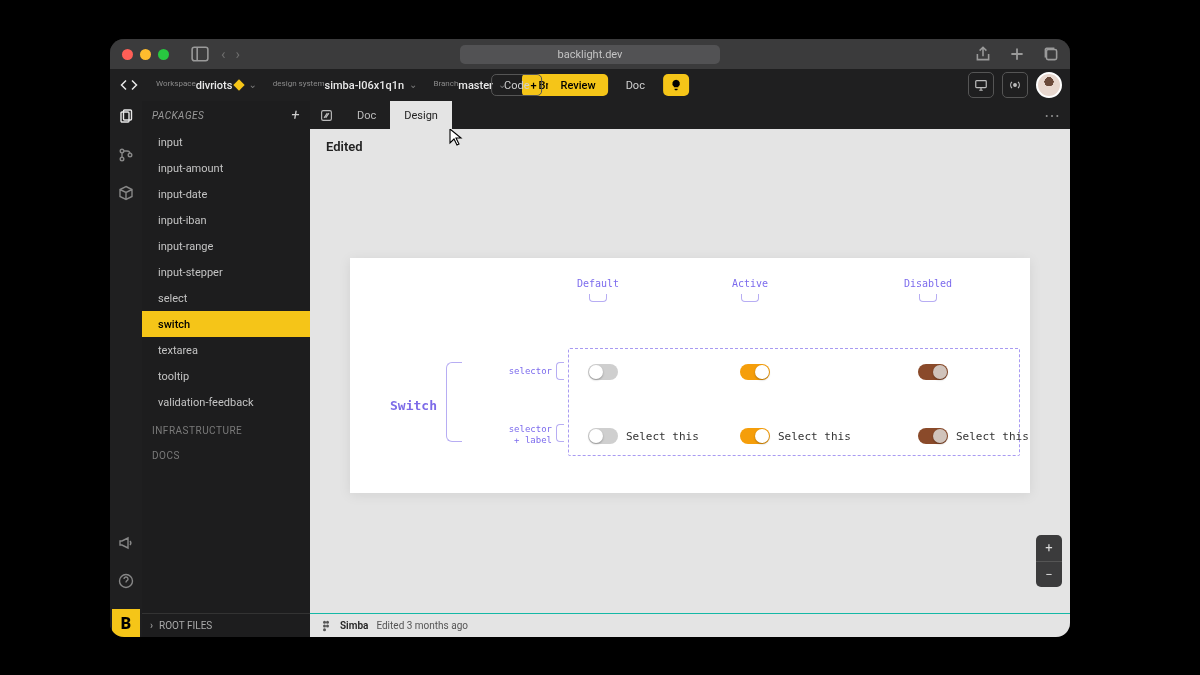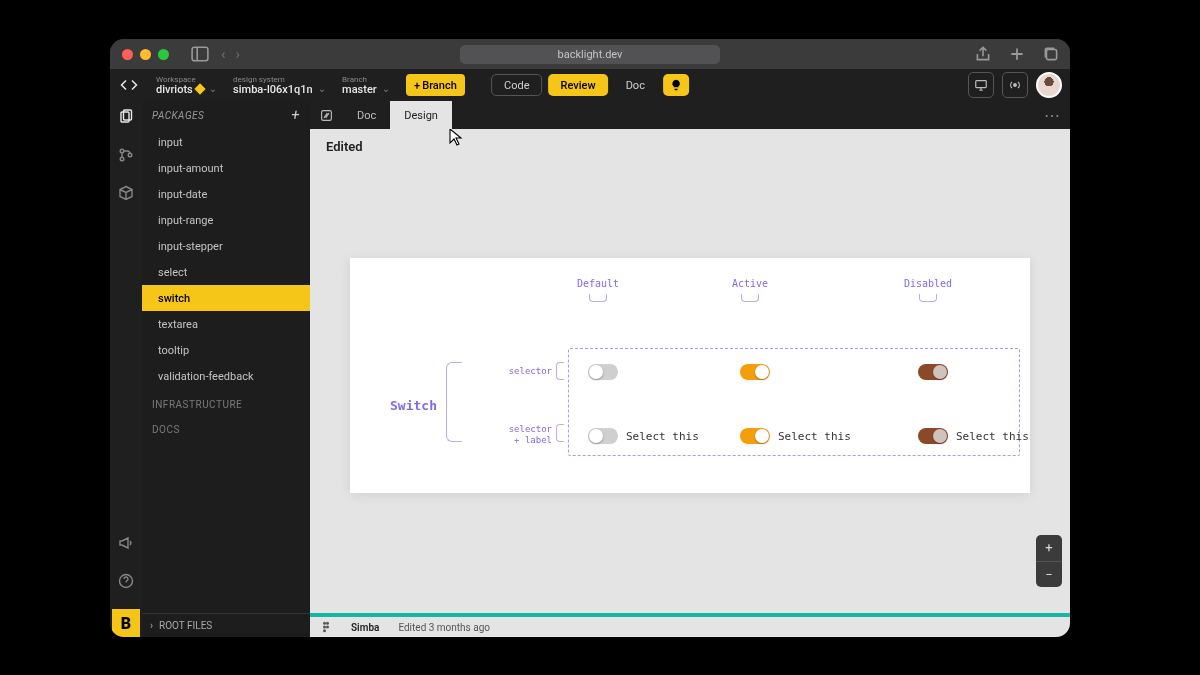--- a/index.html
+++ b/index.html
@@ -47,21 +47,21 @@
     background: #1f1f20;
     display:flex; align-items:center;
     padding: 0 8px;
     gap: 16px;
     position:relative;
   }
   .ctxbar .codeicon {
     width: 22px; height: 22px; display:flex; align-items:center; justify-content:center;
   }
   .crumb {
-    display:flex; flex-direction:column; justify-content:center;
+    display:flex; justify-content:center;
     line-height: 1;
   }
   .crumb .clabel { font-size: 8px; color:#8a8a8a; }
   .crumb .cvalue {
     font-size: 11px; color:#e8e8e8; display:flex; align-items:center; gap:3px;
     font-weight:500;
   }
   .diamond {
     width: 8px; height: 8px; background:#f5c518; transform:rotate(45deg);
   }
@@ -224,22 +224,22 @@
 
   .zoomctrl {
     position:absolute; right:8px; bottom:26px;
     width:26px; height:52px; background:#3b3b3c; border-radius:5px;
     display:flex; flex-direction:column; color:#ddd;
   }
   .zoomctrl div { flex:1; display:flex; align-items:center; justify-content:center; font-size:13px; cursor:default;}
   .zoomctrl div:first-child { border-bottom:1px solid #555; }
 
   .footer {
-    height:24px; background:#e4e4e4; border-top:4px solid #14b8a6;
-    display:flex; align-items:center; padding:0 10px; gap:19px;
+    height:24px; background:#e4e4e4; border-top:1px solid #14b8a6;
+    display:flex; align-items:center; padding:0 10px; gap:8px;
     font-size:10px; color:#555;
   }
   .footer .ficon { width:12px; height:12px; }
   .footer strong { color:#222; font-weight:600; }
 
 </style>
 </head>
 <body>
 
 <div class="window">
@@ -384,20 +384,21 @@
 
     <div class="sidebar">
       <div class="sb-hdr">
         <span>PACKAGES</span>
         <span style="font-size:15px;color:#ccc;">+</span>
       </div>
       <div class="sb-list" id="sb-list">
           <div class="sb-item">input</div>
           <div class="sb-item">input-amount</div>
           <div class="sb-item">input-date</div>
+          <div class="sb-item">input-iban</div>
           <div class="sb-item">input-range</div>
           <div class="sb-item">input-stepper</div>
           <div class="sb-item">select</div>
           <div class="sb-item active">switch</div>
           <div class="sb-item">textarea</div>
           <div class="sb-item">tooltip</div>
           <div class="sb-item">validation-feedback</div>
         </div>
       <div class="sb-section">INFRASTRUCTURE</div>
       <div class="sb-section">DOCS</div>

